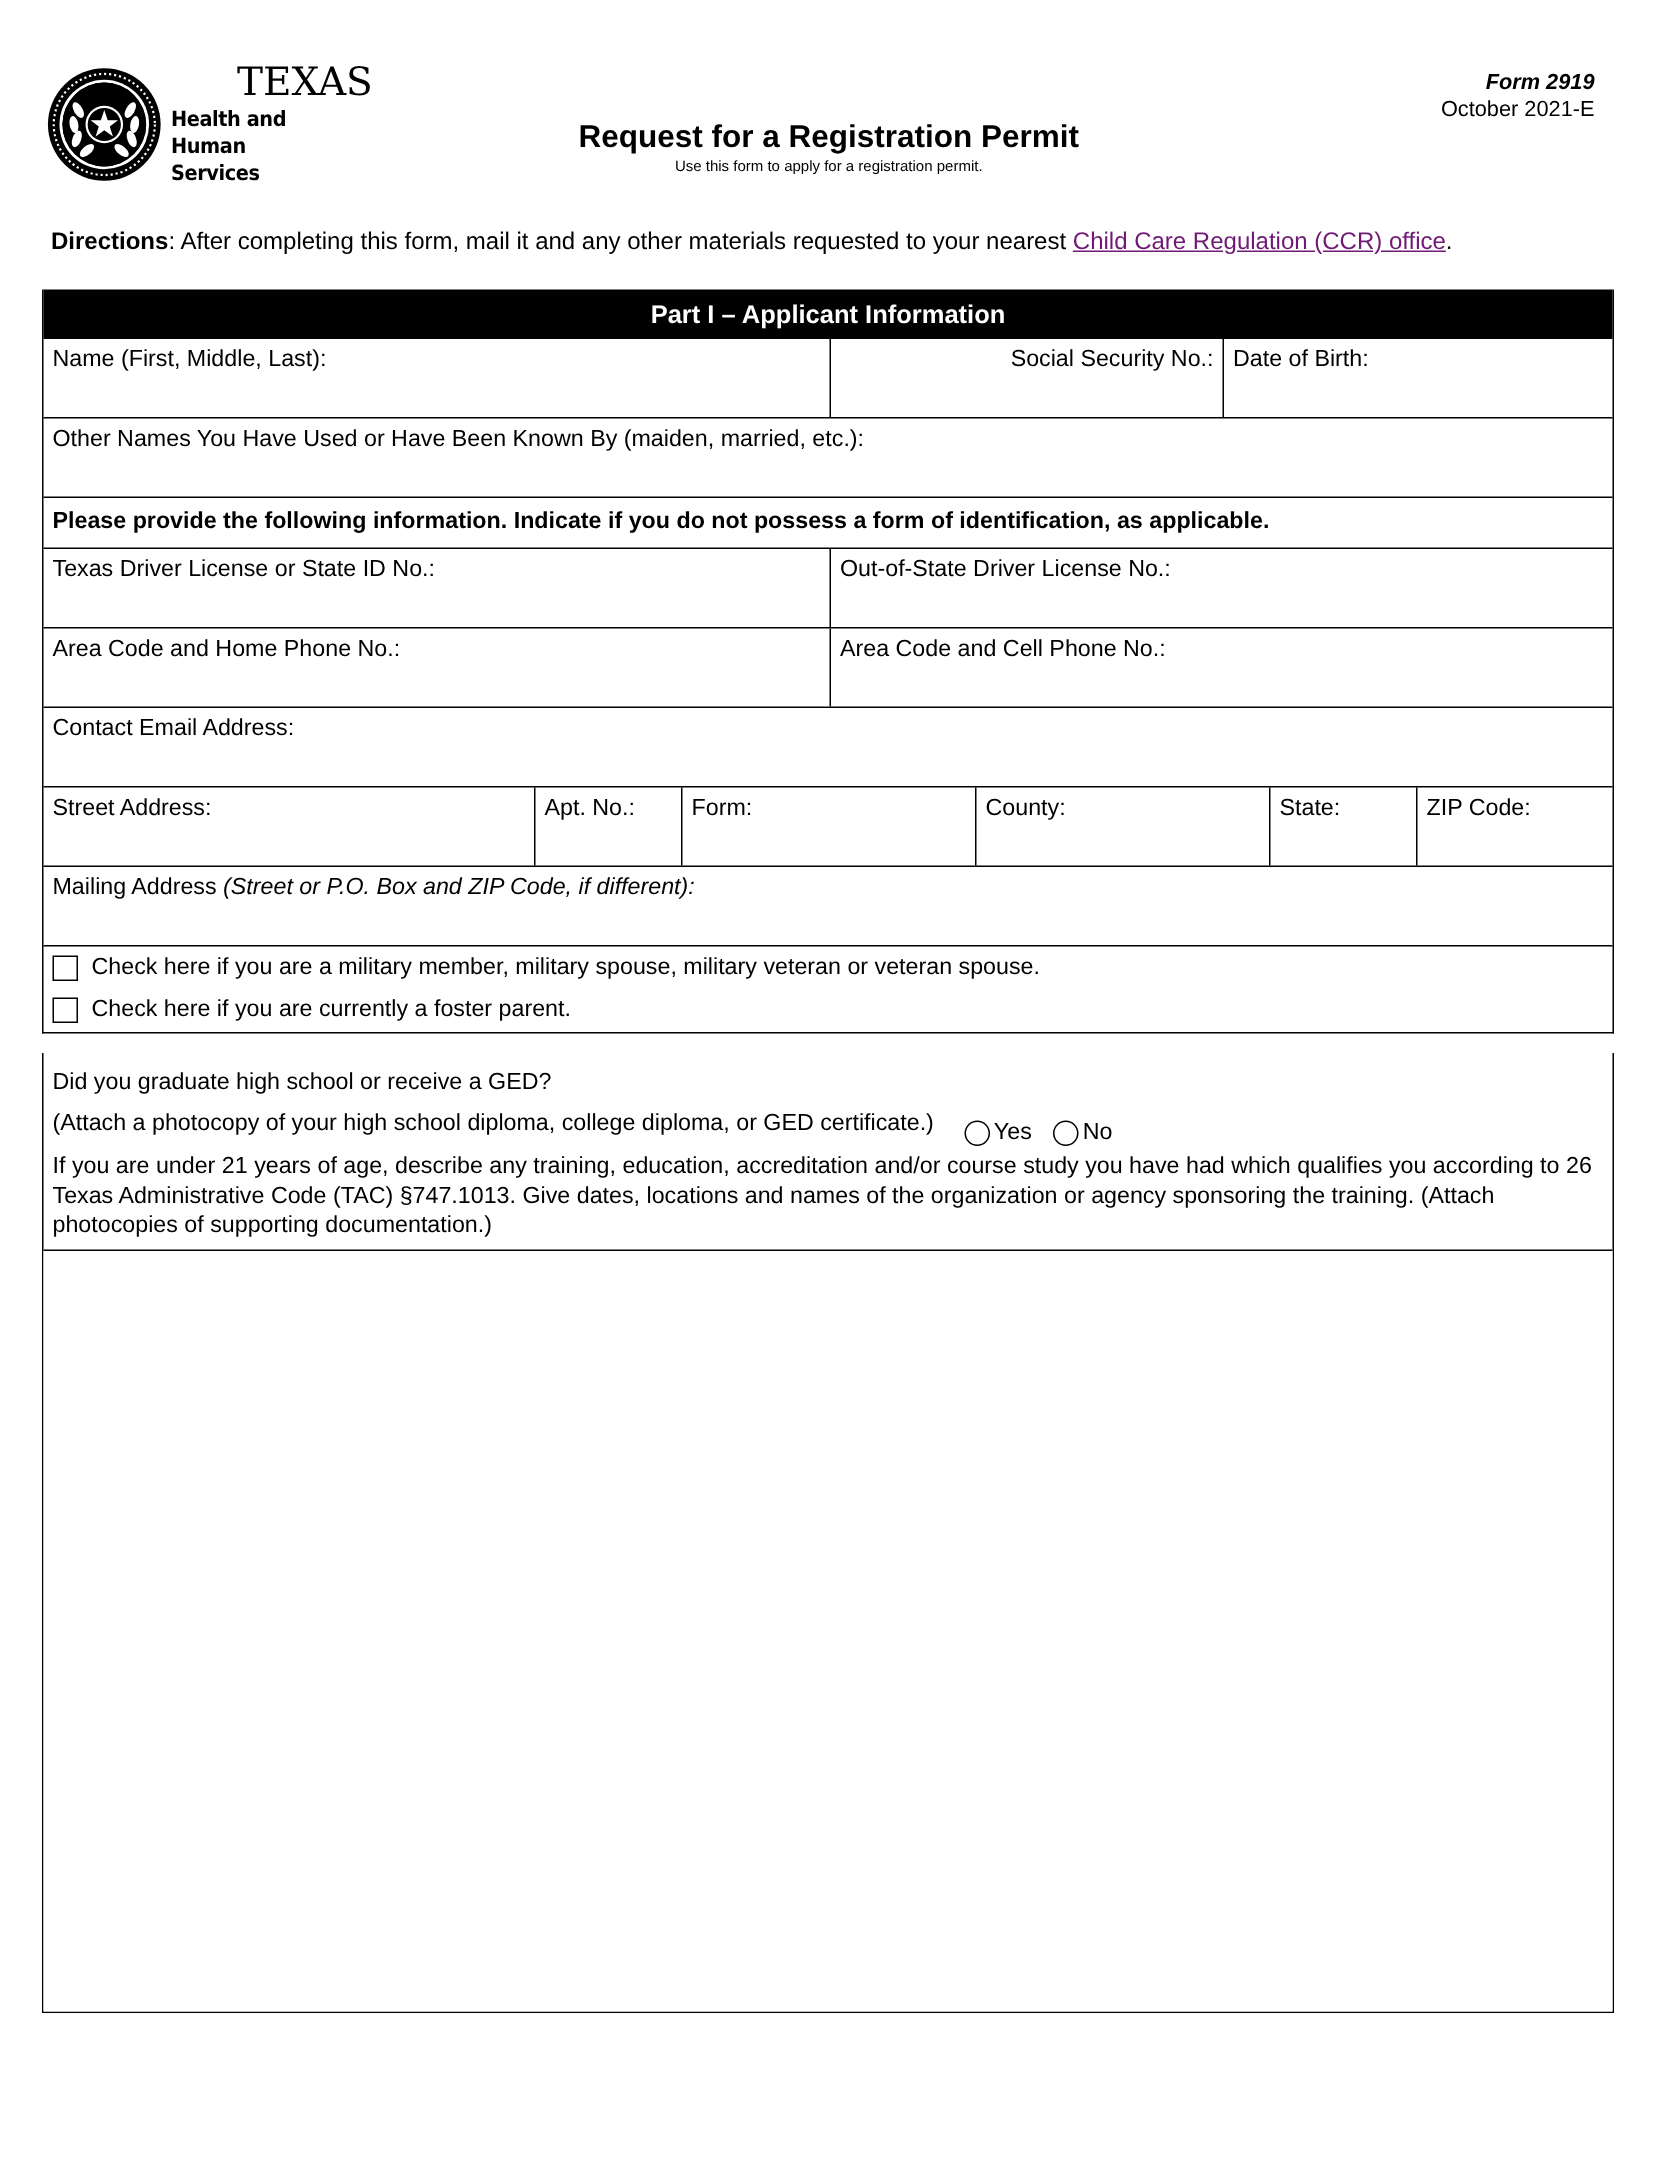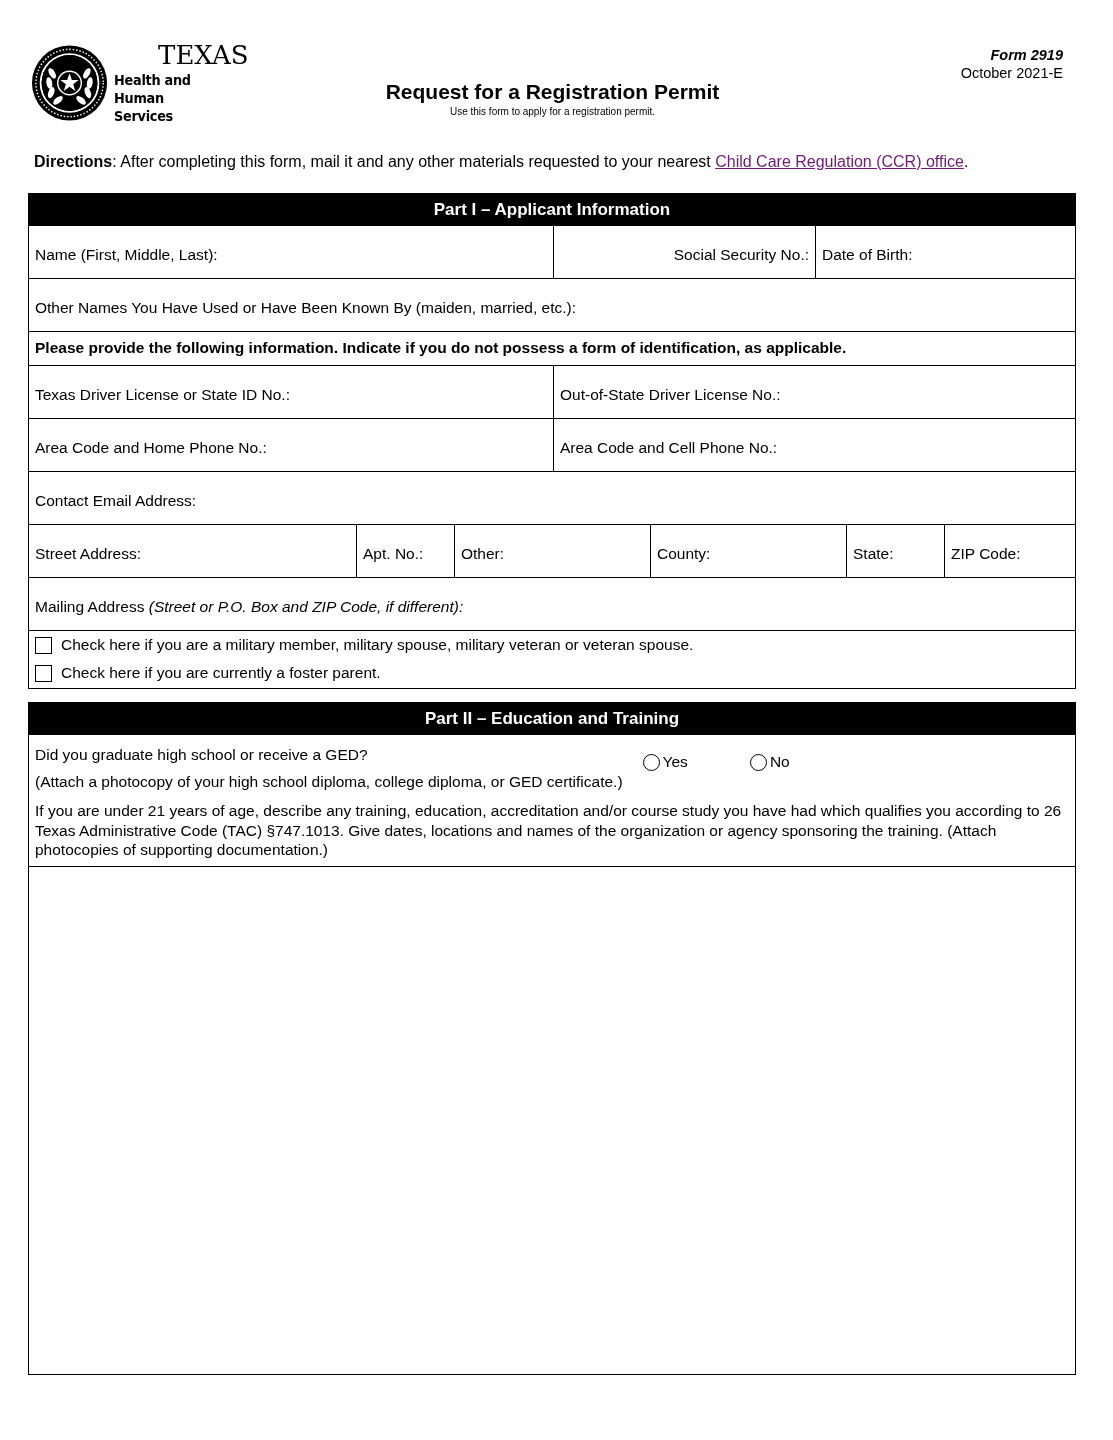--- a/index.html
+++ b/index.html
@@ -20,32 +20,32 @@
   .subtitle { font-size: 10px; display: block; margin-top: 2px; }
 
   .directions { position: absolute; left: 34px; top: 153px; font-size: 16px; }
   .directions b { font-weight: bold; }
   .directions a { color: #701a75; }
 
   .section { position: absolute; left: 28px; width: 1048px; border: 1.5px solid #000; border-top: none; }
   .section-head { background: #000; color: #fff; font-weight: bold; font-size: 17px; text-align: center; height: 33px; line-height: 33px; }
   .row { display: flex; border-top: 1.5px solid #000; }
   .row.first { border-top: none; }
-  .cell { padding: 20px 6px; font-size: 15.5px; border-left: 1.5px solid #000; }
+  .cell { padding: 5px 6px; font-size: 15.5px; border-left: 1.5px solid #000; }
   .cell:first-child { border-left: none; }
   .h52 { height: 52px; }
   .note { font-weight: bold; height: 33px; padding: 7px 6px; font-size: 15.5px; }
   .italic { font-style: italic; }
 
   .check-row { display: flex; align-items: center; height: 28px; padding-left: 6px; }
   .checkbox { width: 17px; height: 17px; border: 1.5px solid #000; margin-right: 9px; background: #fff; }
 
   .ged { display: flex; padding: 6px 6px 0 6px; height: 62px; }
   .ged-q { line-height: 27px; }
-  .radios { display: flex; align-items: flex-start; margin-left: 20px; margin-top: 12px; gap: 48px; }
+  .radios { display: flex; align-items: flex-end; margin-left: 20px; margin-top: 12px; }
   .radio { width: 17px; height: 17px; border: 1.5px solid #000; border-radius: 50%; margin-right: 3px; }
   .radio-item { display: flex; align-items: center; margin-right: 14px; }
   .under21 { padding: 4px 6px 6px 6px; line-height: 19.5px; }
   .textarea { height: 507px; width: 100%; border: none; resize: none; }
 </style>
 </head>
 <body>
 
 <div class="logo">
   <svg class="seal" viewBox="0 0 80 80">
@@ -117,21 +117,21 @@
     <div class="cell h52" style="flex:1;"><span>Area Code and Cell Phone No.:</span></div>
   </div>
 
   <div class="row">
     <div class="cell h52" style="flex:1;"><span>Contact Email Address:</span></div>
   </div>
 
   <div class="row">
     <div class="cell h52" style="width:327px;"><span>Street Address:</span></div>
     <div class="cell h52" style="width:98px;"><span>Apt. No.:</span></div>
-    <div class="cell h52" style="width:196px;"><span>Other:</span></div>
+    <div class="cell h52" style="width:196px;"><span>Form:</span></div>
     <div class="cell h52" style="width:196px;"><span>County:</span></div>
     <div class="cell h52" style="width:98px;"><span>State:</span></div>
     <div class="cell h52" style="flex:1;"><span>ZIP Code:</span></div>
   </div>
 
   <div class="row">
     <div class="cell h52" style="flex:1;"><span>Mailing Address </span><span class="italic">(Street or P.O. Box and ZIP Code, if different):</span></div>
   </div>
 
   <div class="row" style="flex-direction:column; padding:0 0 1px 0;">
@@ -140,21 +140,20 @@
       <span>Check here if you are a military member, military spouse, military veteran or veteran spouse.</span>
     </div>
     <div class="check-row">
       <div class="checkbox"></div>
       <span>Check here if you are currently a foster parent.</span>
     </div>
   </div>
 </div>
 
 <div class="section" style="top:702px;">
-  <div class="section-head">Part II – Education and Training</div>
 
   <div class="ged">
     <div class="ged-q">
       <div>Did you graduate high school or receive a GED?</div>
       <div>(Attach a photocopy of your high school diploma, college diploma, or GED certificate.)</div>
     </div>
     <div class="radios">
       <div class="radio-item">
         <div class="radio"></div>
         <span>Yes</span>

